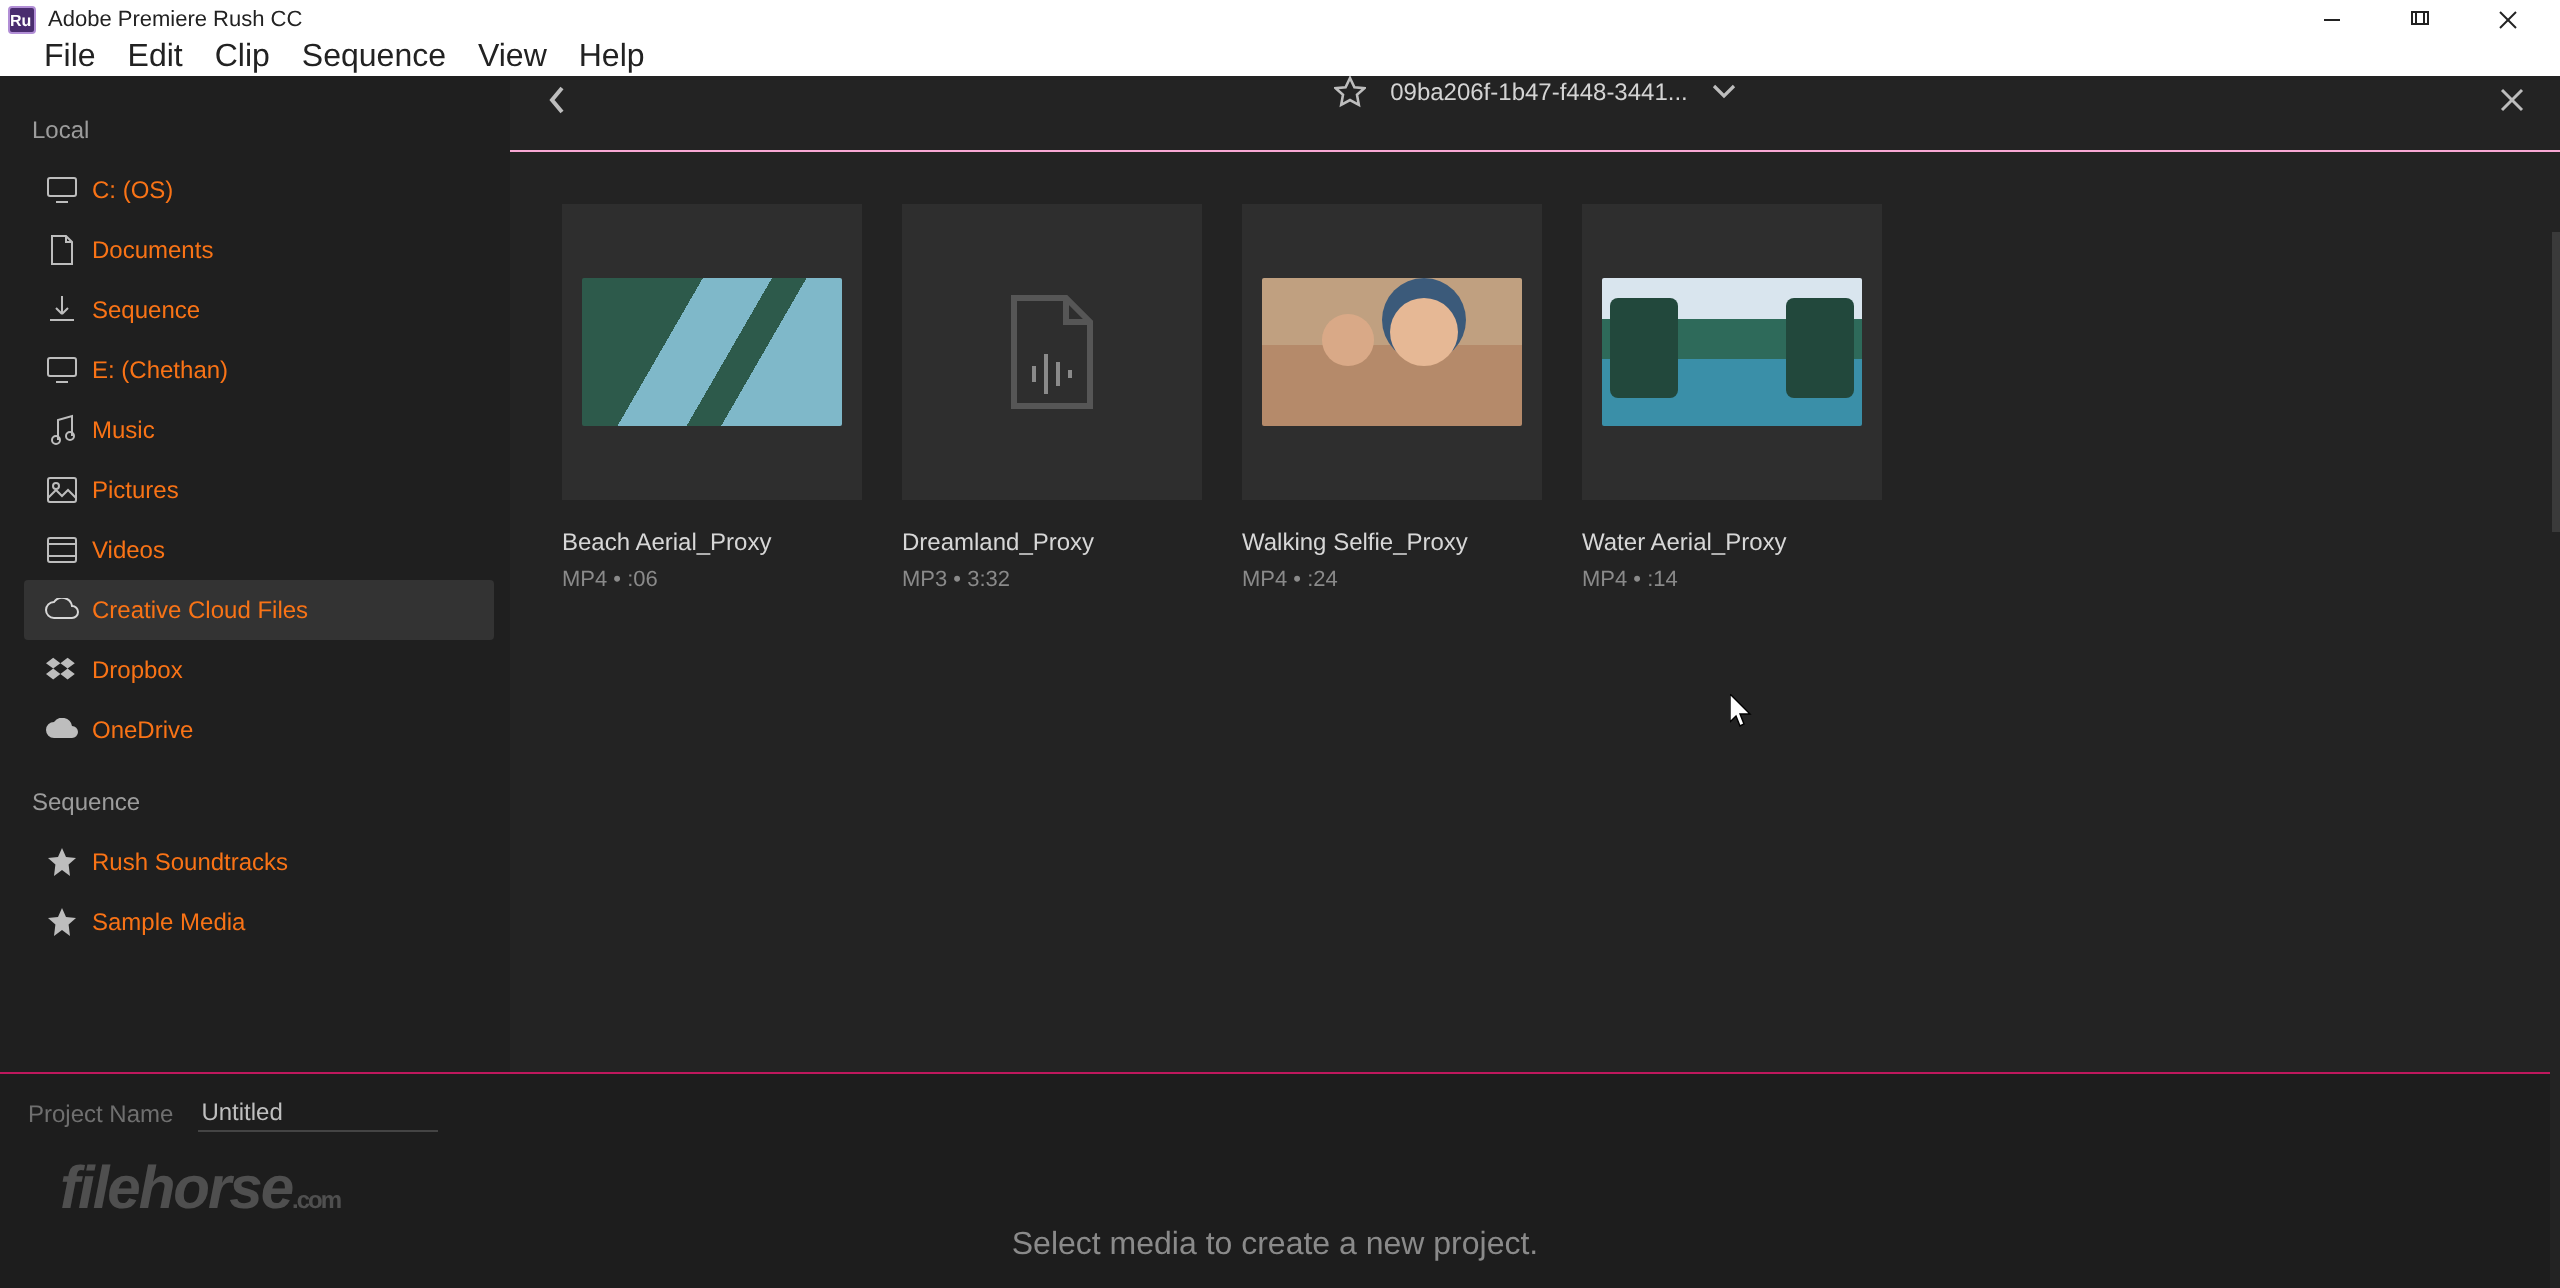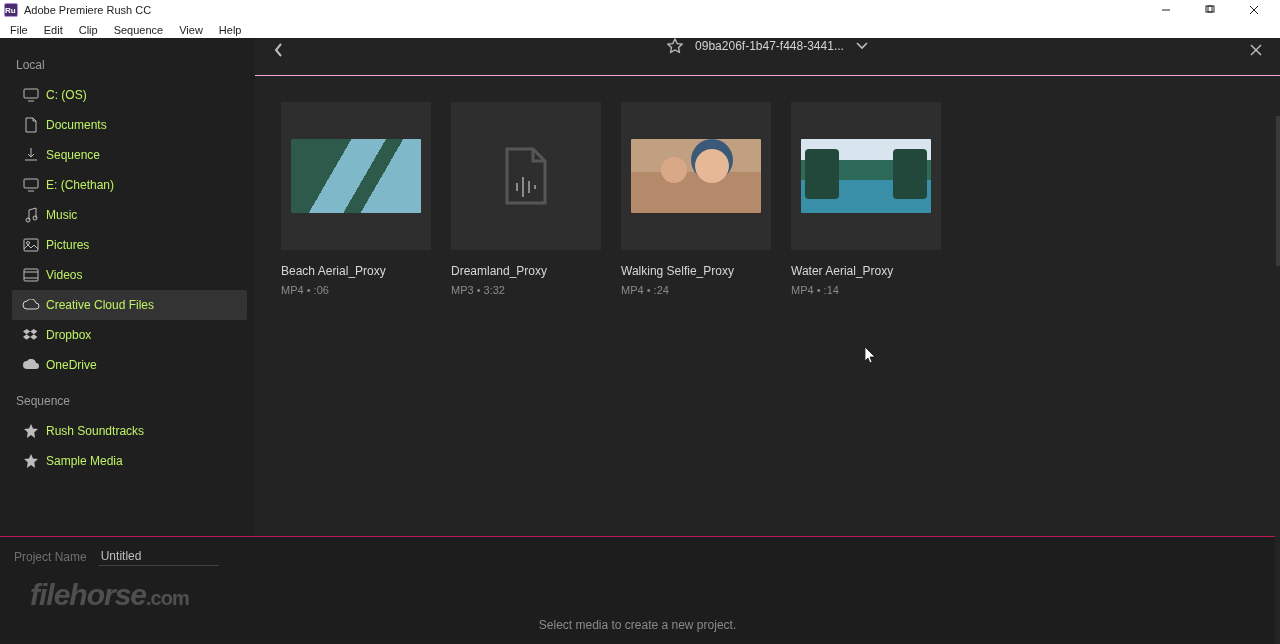--- a/index.html
+++ b/index.html
@@ -6,30 +6,30 @@
 html, body { width: 1280px; height: 644px; overflow: hidden; background: #fff; }
 
 
 .titlebar { height: 20px; display: flex; align-items: center; padding: 0 4px; font-size: 11px; color: #222; }
 .titlebar .logo { width: 14px; height: 14px; background: #4a2d6f; border: 1px solid #b28fd6; border-radius: 2px; display: flex; align-items: center; margin-right: 6px; }
 .titlebar .logo span { color: #fff; font-size: 8px; font-weight: bold; }
 .titlebar .win-controls { margin-left: auto; display: flex; }
 .titlebar .win-controls div { width: 44px; height: 20px; display: flex; align-items: center; justify-content: center; cursor: pointer; }
 .titlebar .win-controls svg { stroke: #222; }
 
-.menubar { height: 18px; display: flex; align-items: flex-end; padding: 0 2px; font-size: 11px; color: #222; }
+.menubar { height: 18px; display: flex; align-items: center; padding: 0 2px; font-size: 16px; color: #222; margin-left: 12px; }
 .menubar span { padding: 2px 8px; cursor: pointer; }
 
 
 .app { height: 606px; display: flex; background: #232323; color: #bdbdbd; position: relative; }
 
 
 .sidebar { width: 255px; background: #1f1f1f; padding: 14px 8px 0 12px; font-size: 12px; overflow: hidden; }
 .sidebar .section-label { font-size: 12px; color: #9c9c9c; padding: 6px 4px 8px 4px; }
-.sidebar .item { display: flex; align-items: center; height: 30px; padding: 0 8px; cursor: pointer; border-radius: 2px; color: #bef264; }
+.sidebar .item { display: flex; align-items: center; height: 30px; padding: 0 8px; cursor: pointer; border-radius: 2px; color: #f97316; }
 .sidebar .item.active { background: #333333; }
 .sidebar .item .icn { width: 22px; display: flex; align-items: center; justify-content: center; }
 .sidebar .item .lbl { margin-left: 4px; }
 
 
 .main { flex: 1; display: flex; flex-direction: column; background: #232323; position: relative; }
 
 
 .topbar { height: 38px; display: flex; align-items: flex-start; padding: 0 12px; border-bottom: 1px solid #f9a8d4; }
 .topbar .back { width: 24px; height: 24px; display: flex; align-items: center; justify-content: center; cursor: pointer; }
@@ -55,25 +55,25 @@
 .selfie::after { content:""; position:absolute; left:64px; top:10px; width:34px; height:34px; background:#e6b895; border-radius:50%; box-shadow: 0 -6px 0 4px #3b5a7a; }
 .water { background: linear-gradient(180deg,#d9e5ee 0%,#d9e5ee 28%,#2e6a5a 28%,#2e6a5a 55%,#3a8fa8 55%,#3a8fa8 100%); position:relative; }
 .water::before, .water::after { content:""; position:absolute; top:10px; width:34px; height:50px; background:#22483c; border-radius:4px; }
 .water::before { left:4px; }
 .water::after { right:4px; }
 
 
 .bottom { position: absolute; left: 0; right: 5px; bottom: 0; height: 108px; background: #1d1d1d; border-top: 1px solid #be185d; }
 .projrow { position: absolute; left: 14px; top: 10px; font-size: 12px; color: #6f6f6f; display:flex; align-items:center; gap:12px; }
 .projrow input { background: transparent; border: none; border-bottom: 1px solid #444; color: #bfbfbf; font-size: 12px; padding: 2px 2px; width: 120px; outline: none; }
-.hint { position: absolute; left: 50%; transform: translateX(-50%); bottom: 12px; font-size: 12px; color: #8a8a8a; }
+.hint { position: absolute; left: 50%; transform: translateX(-50%); bottom: 12px; font-size: 16px; color: #8a8a8a; }
 
 
 .watermark { position:absolute; left:30px; bottom:32px; font-size:30px; font-weight:800; color:rgba(230,230,230,0.25); letter-spacing:-1px; font-style:italic; }
-.watermark .dom { font-size:20px; font-weight:600; font-style:normal; }
+.watermark .dom { font-size:12px; font-weight:600; font-style:normal; }
 
 
 .cursor { position:absolute; width:12px; height:18px; pointer-events:none; }
 
 
 .scroll-ind { position:absolute; right:0; top:78px; width:4px; height:150px; background:#3a3a3a; }
 
 svg { display:block; }
 </style>
 </head>

